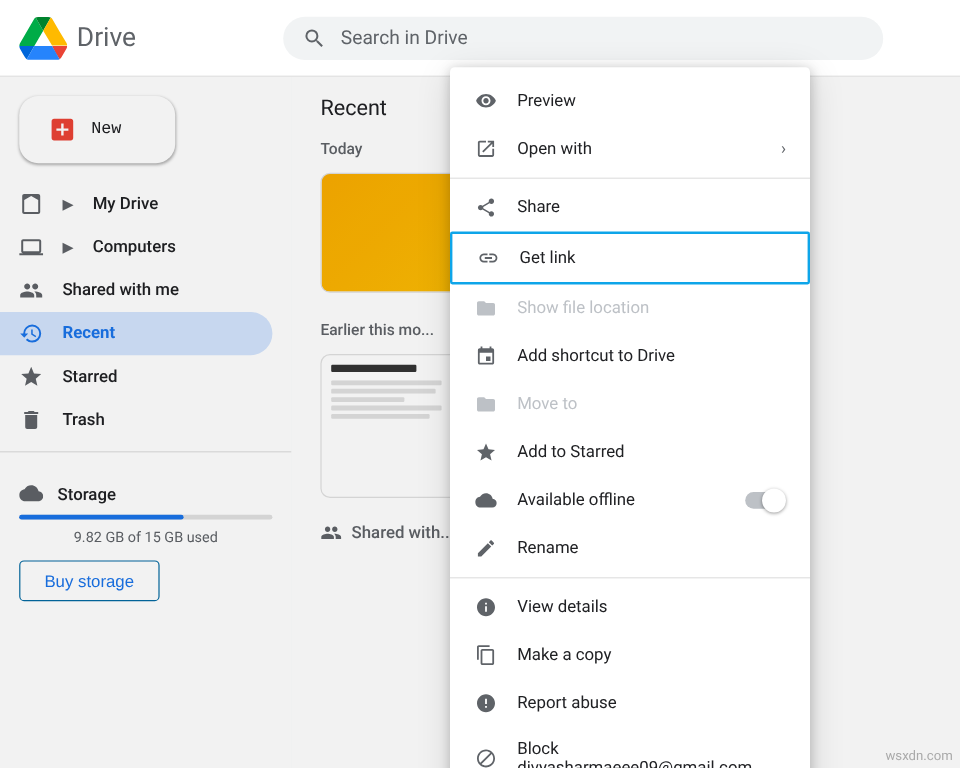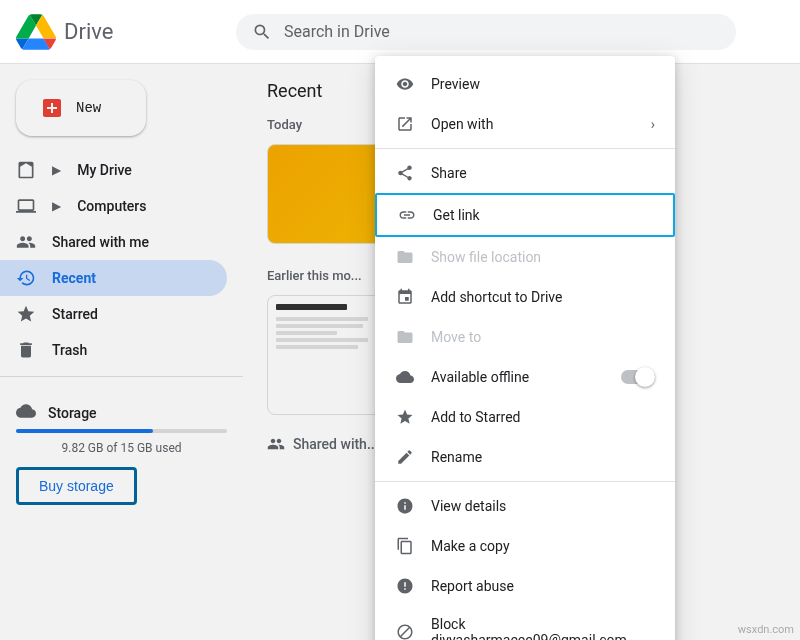--- a/index.html
+++ b/index.html
@@ -39,21 +39,21 @@
     .sidebar-item .chevron { font-size: 12px; color: #5f6368; }
 
     .sidebar-divider { height: 1px; background: #e0e0e0; margin: 8px 0; }
 
     .storage-section { padding: 16px; }
     .storage-label { font-size: 14px; font-weight: 500; color: #202124; margin-bottom: 8px; display: flex; align-items: flex-end; gap: 12px; }
     .storage-bar-bg { height: 4px; background: #e0e0e0; border-radius: 2px; margin-bottom: 8px; }
     .storage-bar-fill { height: 4px; background: #1a73e8; border-radius: 2px; width: 65%; }
     .storage-text { font-size: 12px; color: #5f6368; margin-bottom: 12px; text-align: center; }
     .buy-btn {
-      border: 3px solid #0369a1; border-radius: 4px; background: #fff;
+      border: 1px solid #0369a1; border-radius: 4px; background: #fff;
       color: #1a73e8; font-size: 14px; font-weight: 500; padding: 8px 20px;
       cursor: pointer;
     }
 
     
     .main {
       position: absolute; left: 243px; top: 64px; right: 0; bottom: 0;
       background: #fff; padding: 16px 24px; overflow: hidden;
     }
     .section-title { font-size: 18px; color: #202124; font-weight: 400; margin-bottom: 16px; }
@@ -318,41 +318,41 @@
       <svg width="18" height="18" viewBox="0 0 24 24" fill="#bdc1c6">
           <path d="M20 6h-8l-2-2H4c-1.1 0-2 .9-2 2v12c0 1.1.9 2 2 2h16c1.1 0 2-.9 2-2V8c0-1.1-.9-2-2-2z"></path>
         </svg>
     </span>
     <span>Move to</span>
   </div>
 
   <div class="menu-item">
     <span class="menu-icon">
       <svg width="18" height="18" viewBox="0 0 24 24" fill="#5f6368">
+          <path d="M12 17.27L18.18 21l-1.64-7.03L22 9.24l-7.19-.61L12 2 9.19 8.63 2 9.24l5.46 4.73L5.82 21z"></path>
+        </svg>
+    </span>
+    <span>Add to Starred</span>
+  </div>
+
+  <div class="menu-item">
+    <span class="menu-icon">
+      <svg width="18" height="18" viewBox="0 0 24 24" fill="#5f6368">
           <path d="M19.35 10.04C18.67 6.59 15.64 4 12 4 9.11 4 6.6 5.64 5.35 8.04 2.34 8.36 0 10.91 0 14c0 3.31 2.69 6 6 6h13c2.76 0 5-2.24 5-5 0-2.64-2.05-4.78-4.65-4.96z"></path>
         </svg>
     </span>
     <span>Available offline</span>
     <div class="toggle-track" style="margin-left:auto;">
       <div class="toggle-thumb"></div>
     </div>
   </div>
 
   <div class="menu-item">
     <span class="menu-icon">
       <svg width="18" height="18" viewBox="0 0 24 24" fill="#5f6368">
-          <path d="M12 17.27L18.18 21l-1.64-7.03L22 9.24l-7.19-.61L12 2 9.19 8.63 2 9.24l5.46 4.73L5.82 21z"></path>
-        </svg>
-    </span>
-    <span>Add to Starred</span>
-  </div>
-
-  <div class="menu-item">
-    <span class="menu-icon">
-      <svg width="18" height="18" viewBox="0 0 24 24" fill="#5f6368">
           <path d="M3 17.25V21h3.75L17.81 9.94l-3.75-3.75L3 17.25zM20.71 7.04c.39-.39.39-1.02 0-1.41l-2.34-2.34c-.39-.39-1.02-.39-1.41 0l-1.83 1.83 3.75 3.75 1.83-1.83z"></path>
         </svg>
     </span>
     <span>Rename</span>
   </div>
 
   <div class="menu-divider"></div>
 
   <div class="menu-item">
     <span class="menu-icon">

